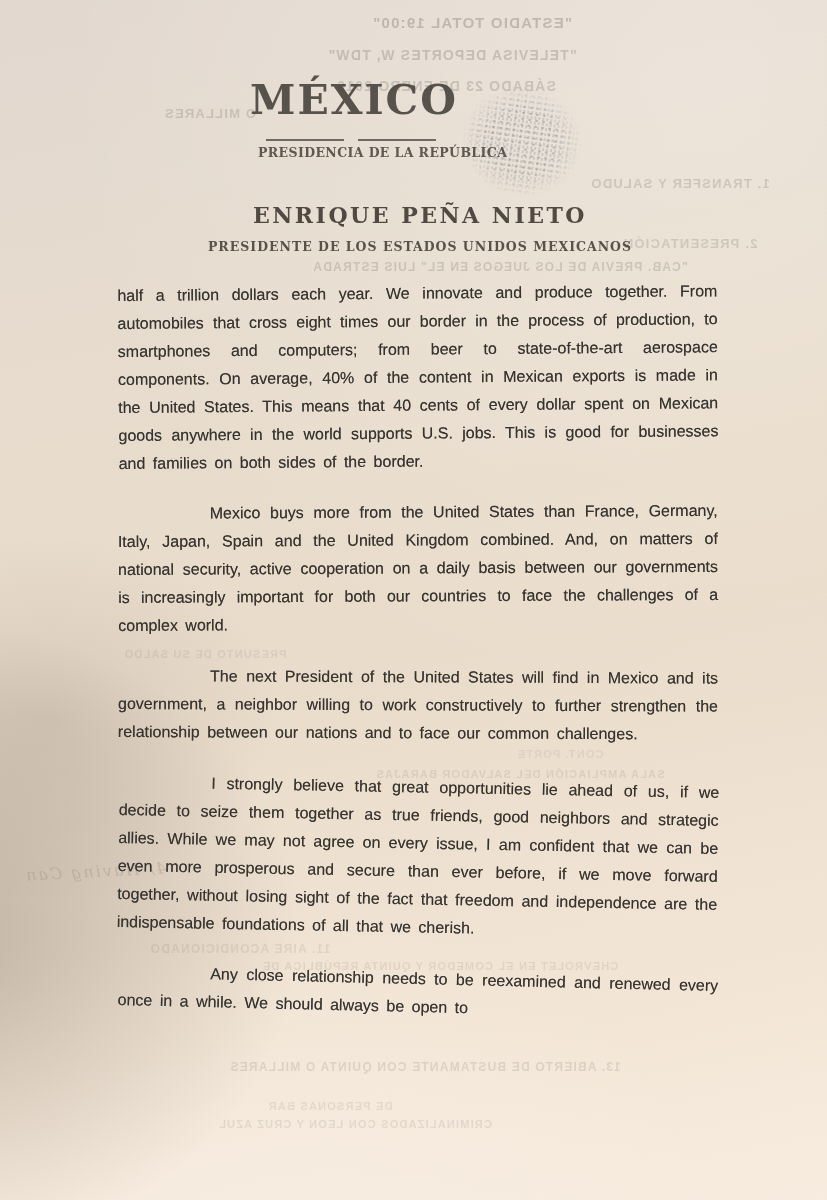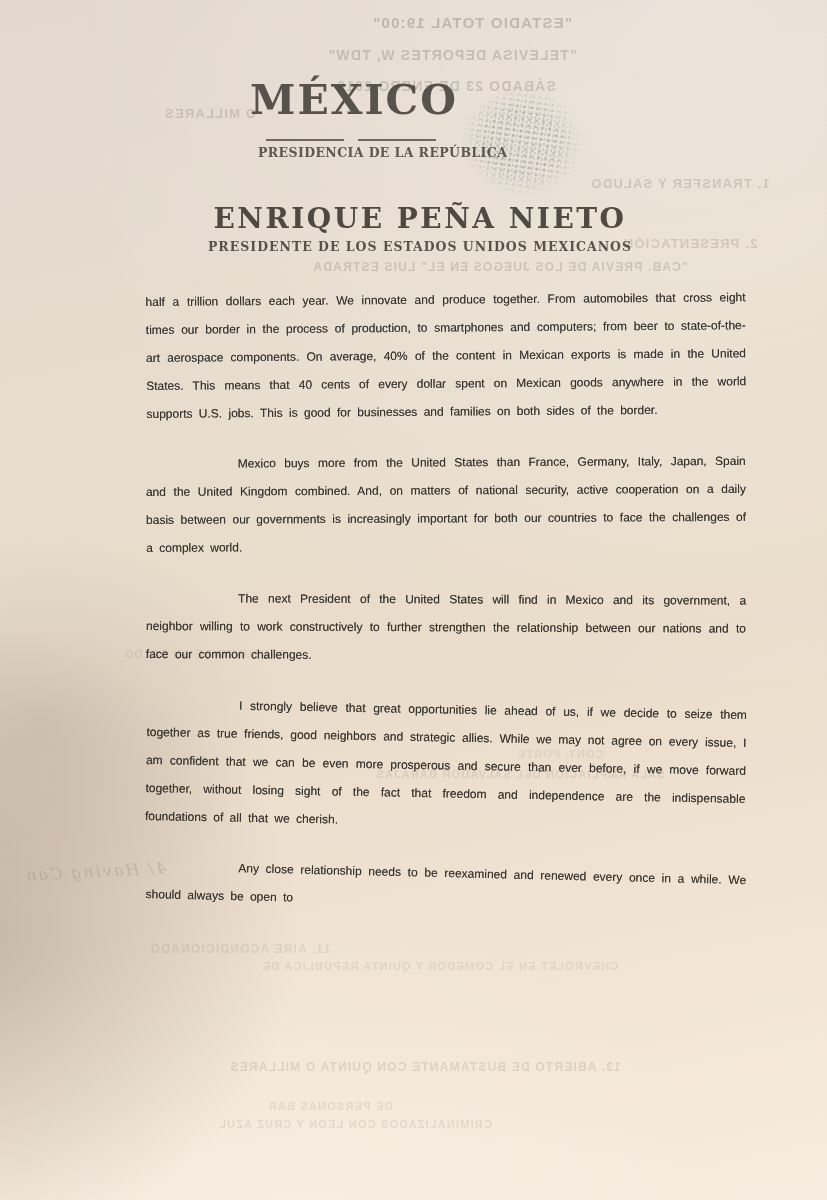--- a/index.html
+++ b/index.html
@@ -52,35 +52,34 @@
       radial-gradient(rgba(70,80,100,.35) 1px, transparent 1.4px);
     background-size:7px 6px,4px 5px;
     background-position:0 0,2px 3px;
     border-radius:48% 52% 55% 45% / 52% 48% 52% 48%;
     -webkit-mask-image:radial-gradient(closest-side,#000 55%,rgba(0,0,0,.5) 78%,transparent 98%);
     mask-image:radial-gradient(closest-side,#000 55%,rgba(0,0,0,.5) 78%,transparent 98%);
     opacity:.5;transform:rotate(8deg);
   }
   .sender-name{
     position:absolute;top:202px;left:14px;width:812px;text-align:center;
-    font-family:"DejaVu Serif",serif;font-size:28px;font-weight:700;
+    font-family:"DejaVu Serif",serif;font-size:22px;font-weight:700;
     letter-spacing:2.5px;color:rgba(58,52,45,.88);
   }
   .sender-title{
     position:absolute;top:239px;left:14px;width:812px;text-align:center;
     font-family:"DejaVu Serif",serif;font-size:12.5px;font-weight:700;
     letter-spacing:1px;color:rgba(62,56,48,.85);
   }
   
   .letter{
-    position:absolute;top:288px;left:118px;width:600px;
-    font-size:12px;line-height:28px;color:#36332f;
+    position:absolute;top:282px;left:118px;width:600px;
+    font-size:16px;line-height:28px;color:#36332f;
     text-align:justify;word-spacing:3px;
     text-shadow:0 0 .6px rgba(54,51,47,.65);
-    margin-left:28px;
   }
   .letter p{margin:0;transform-origin:left center;}
   .letter p + p{margin-top:22px;}
   .letter p.indent{text-indent:92px;}
   .r-a{transform:rotate(-0.45deg);}
   .r-b{transform:rotate(-0.3deg);}
   .r-c{transform:rotate(0.25deg);}
   .r-d{transform:rotate(1.05deg);}
   .r-e{transform:rotate(1.35deg);}
 </style>

